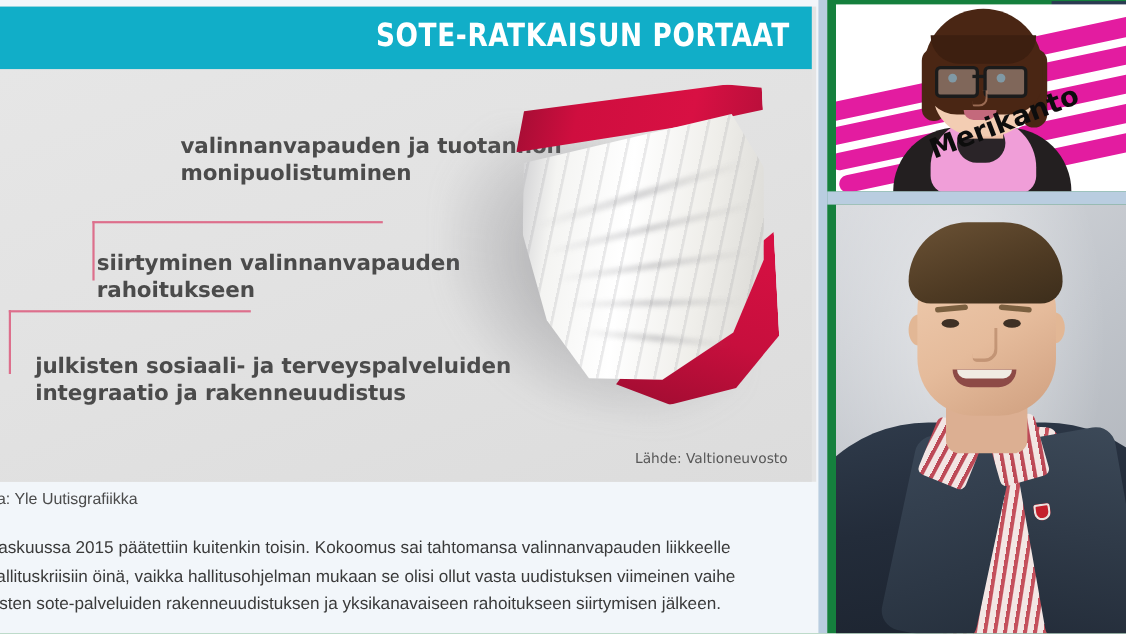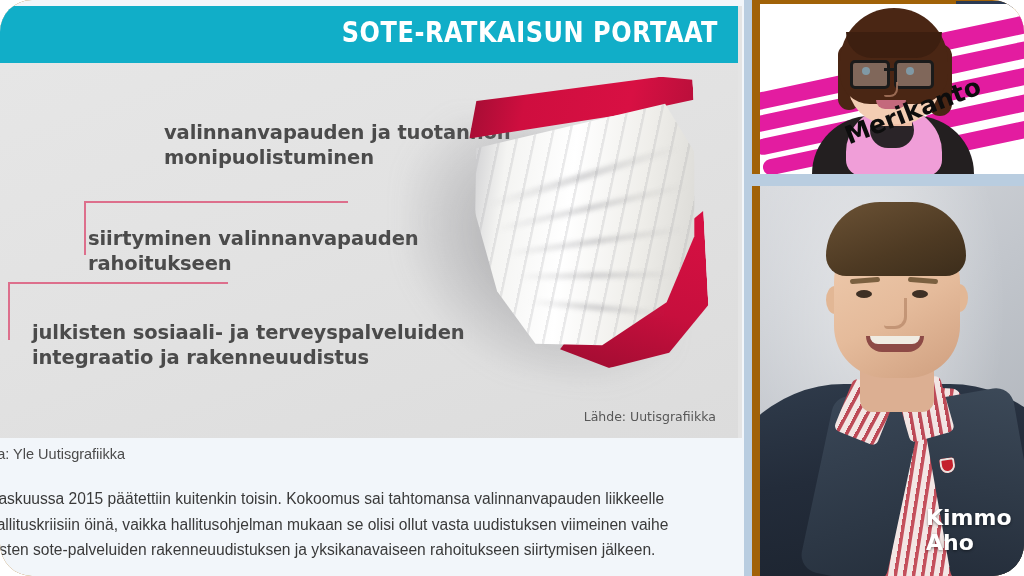--- a/index.html
+++ b/index.html
@@ -11,23 +11,22 @@
   body {
     width: 1024px;
     height: 576px;
     overflow: hidden;
     font-family: "Liberation Sans", sans-serif;
   }
   #screen {
     position: relative;
     width: 1024px;
     height: 576px;
-    background: #a16207;
+    background: #15803d;
     overflow: hidden;
-    border-radius: 32px;
   }
 
   
   #article-column {
     position: absolute;
     left: 0;
     top: 0;
     width: 752px;
     height: 576px;
     background: #f2f6fa;
@@ -624,21 +623,21 @@
             <div class="sock-red-bottom"></div>
             <div class="sock-white"></div>
             <div class="sock-crease" style="left:18px;  top:92px;  width:200px; height:7px; transform:rotate(-14deg);"></div>
             <div class="sock-crease" style="left:26px;  top:124px; width:196px; height:6px; transform:rotate(-10deg);"></div>
             <div class="sock-crease" style="left:36px;  top:158px; width:180px; height:6px; transform:rotate(-5deg);"></div>
             <div class="sock-crease" style="left:46px;  top:192px; width:160px; height:6px; transform:rotate(2deg);"></div>
             <div class="sock-crease" style="left:56px;  top:224px; width:136px; height:6px; transform:rotate(8deg);"></div>
           </div>
         </div>
 
-        <div id="figure-source">Lähde: Uutisgrafiikka</div>
+        <div id="figure-source">Lähde: Valtioneuvosto</div>
       </div>
     </div>
 
     <div id="figure-caption">va: Yle Uutisgrafiikka</div>
 
     <div id="body-text">
       <span class="line">rraskuussa 2015 päätettiin kuitenkin toisin. Kokoomus sai tahtomansa valinnanvapauden liikkeelle</span>
       <span class="line">hallituskriisiin öinä, vaikka hallitusohjelman mukaan se olisi ollut vasta uudistuksen viimeinen vaihe</span>
       <span class="line">kisten sote-palveluiden rakenneuudistuksen ja yksikanavaiseen rahoitukseen siirtymisen jälkeen.</span>
     </div>
@@ -700,18 +699,16 @@
       <div id="aho-head"></div>
       <div id="aho-hair"></div>
       <div class="aho-brow" id="aho-brow-l"></div>
       <div class="aho-brow" id="aho-brow-r"></div>
       <div class="aho-eye" id="aho-eye-l"></div>
       <div class="aho-eye" id="aho-eye-r"></div>
       <div id="aho-nose"></div>
       <div id="aho-mouth">
         <div id="aho-teeth"></div>
       </div>
-      <div id="aho-name">Kimmo
-Aho</div>
     </div>
 
   </div>
 </div>
 
 </body></html>

